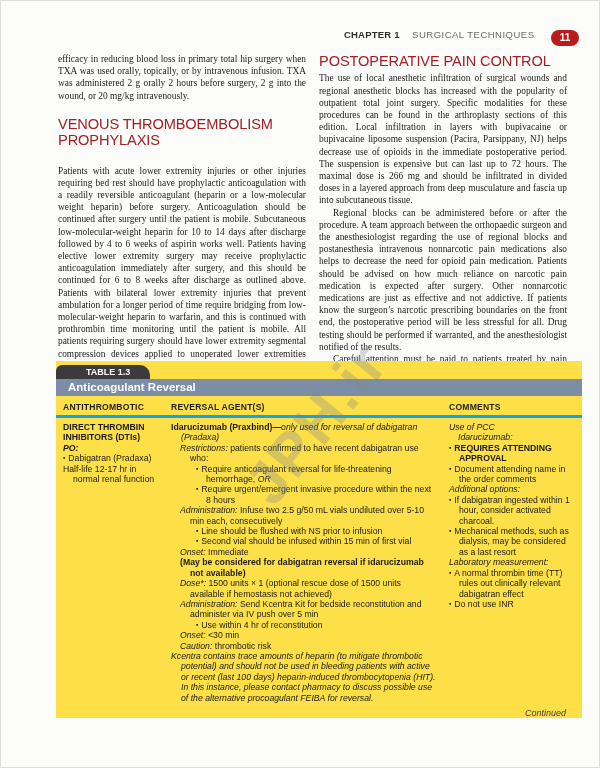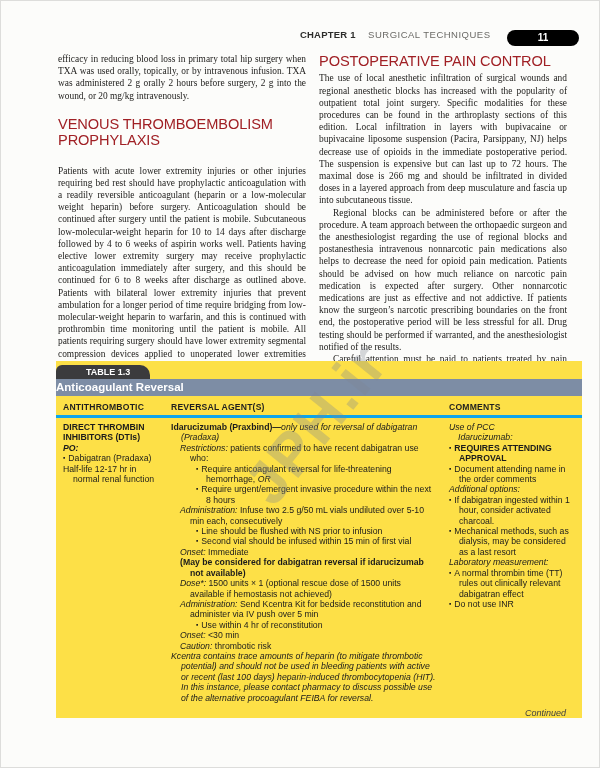--- a/index.html
+++ b/index.html
@@ -2,39 +2,39 @@
 <html><head>
 <meta charset="utf-8">
 <style>
   html,body{margin:0;padding:0;background:#e8e8e6;}
   .page{position:relative;width:600px;height:768px;background:#fcfcfa;border:1px solid #dddddb;
         box-sizing:border-box;overflow:hidden;font-family:"Liberation Sans",sans-serif;}
   
   .header{position:absolute;top:23px;left:0;right:0;text-align:right;padding-right:20px;z-index:1;}
   .h-chapter{font-weight:bold;font-size:9.5px;color:#2d2d2b;letter-spacing:.2px;}
   .h-section{font-size:9.5px;color:#6b6a66;letter-spacing:.5px;margin-left:8px;}
-  .h-badge{display:inline-block;background:#000000;color:#fff;font-weight:bold;font-size:10px;
-           line-height:16px;width:72px;text-align:center;border-radius:8px;margin-left:12px;
+  .h-badge{display:inline-block;background:#b91c1c;color:#fff;font-weight:bold;font-size:10px;
+           line-height:16px;width:28px;text-align:center;border-radius:8px;margin-left:12px;
            vertical-align:-3px;}
   
   .cols{position:absolute;top:52px;left:57px;width:509px;display:flex;gap:13px;z-index:1;}
   .col{flex:1;min-width:0;}
   p.body{font-family:"Liberation Serif",serif;font-size:9.4px;line-height:12.2px;
          text-align:justify;color:#232220;margin:0;}
   p.indent{text-indent:14px;}
   h2.red{font-family:"Liberation Sans",sans-serif;font-weight:normal;font-size:14.6px;
          line-height:16.4px;color:#a02025;margin:0;letter-spacing:-.1px;}
   .left h2.red{margin-top:14px;margin-bottom:16px;}
   .right h2.red{margin-bottom:3px;}
   
   .tableblock{position:absolute;left:55px;top:360px;width:526px;background:#fde047;z-index:2;}
   .tab{display:inline-block;background:#3b3b3d;color:#fff;font-weight:bold;font-size:9px;
        line-height:14px;height:14px;padding:0 20px 0 30px;border-radius:6px 10px 0 0;}
   .bar{background:#7d8da5;color:#fff;font-weight:bold;font-size:11.5px;line-height:17px;
-       height:17px;padding-left:0;}
+       height:17px;padding-left:12px;}
   .thead,.tbody{display:grid;grid-template-columns:108px 278px 1fr;}
   .thead{padding:6px 0 3px;border-bottom:3px solid #0ea5e9;}
   .thead span{font-weight:bold;font-size:8.6px;letter-spacing:.2px;color:#1f1f1f;padding-left:7px;}
   .tbody{padding-top:4px;font-size:8.7px;line-height:10.4px;color:#1b1b1b;}
   .cell{padding-left:7px;padding-right:5px;}
   .ind1{margin-left:9px;}
   .ind2{margin-left:25px;}
   .hang{padding-left:10px;text-indent:-10px;}
   .blt{margin-right:3px;font-size:6.5px;vertical-align:1px;}
   .b{font-weight:bold;}.i{font-style:italic;}.bi{font-weight:bold;font-style:italic;}

